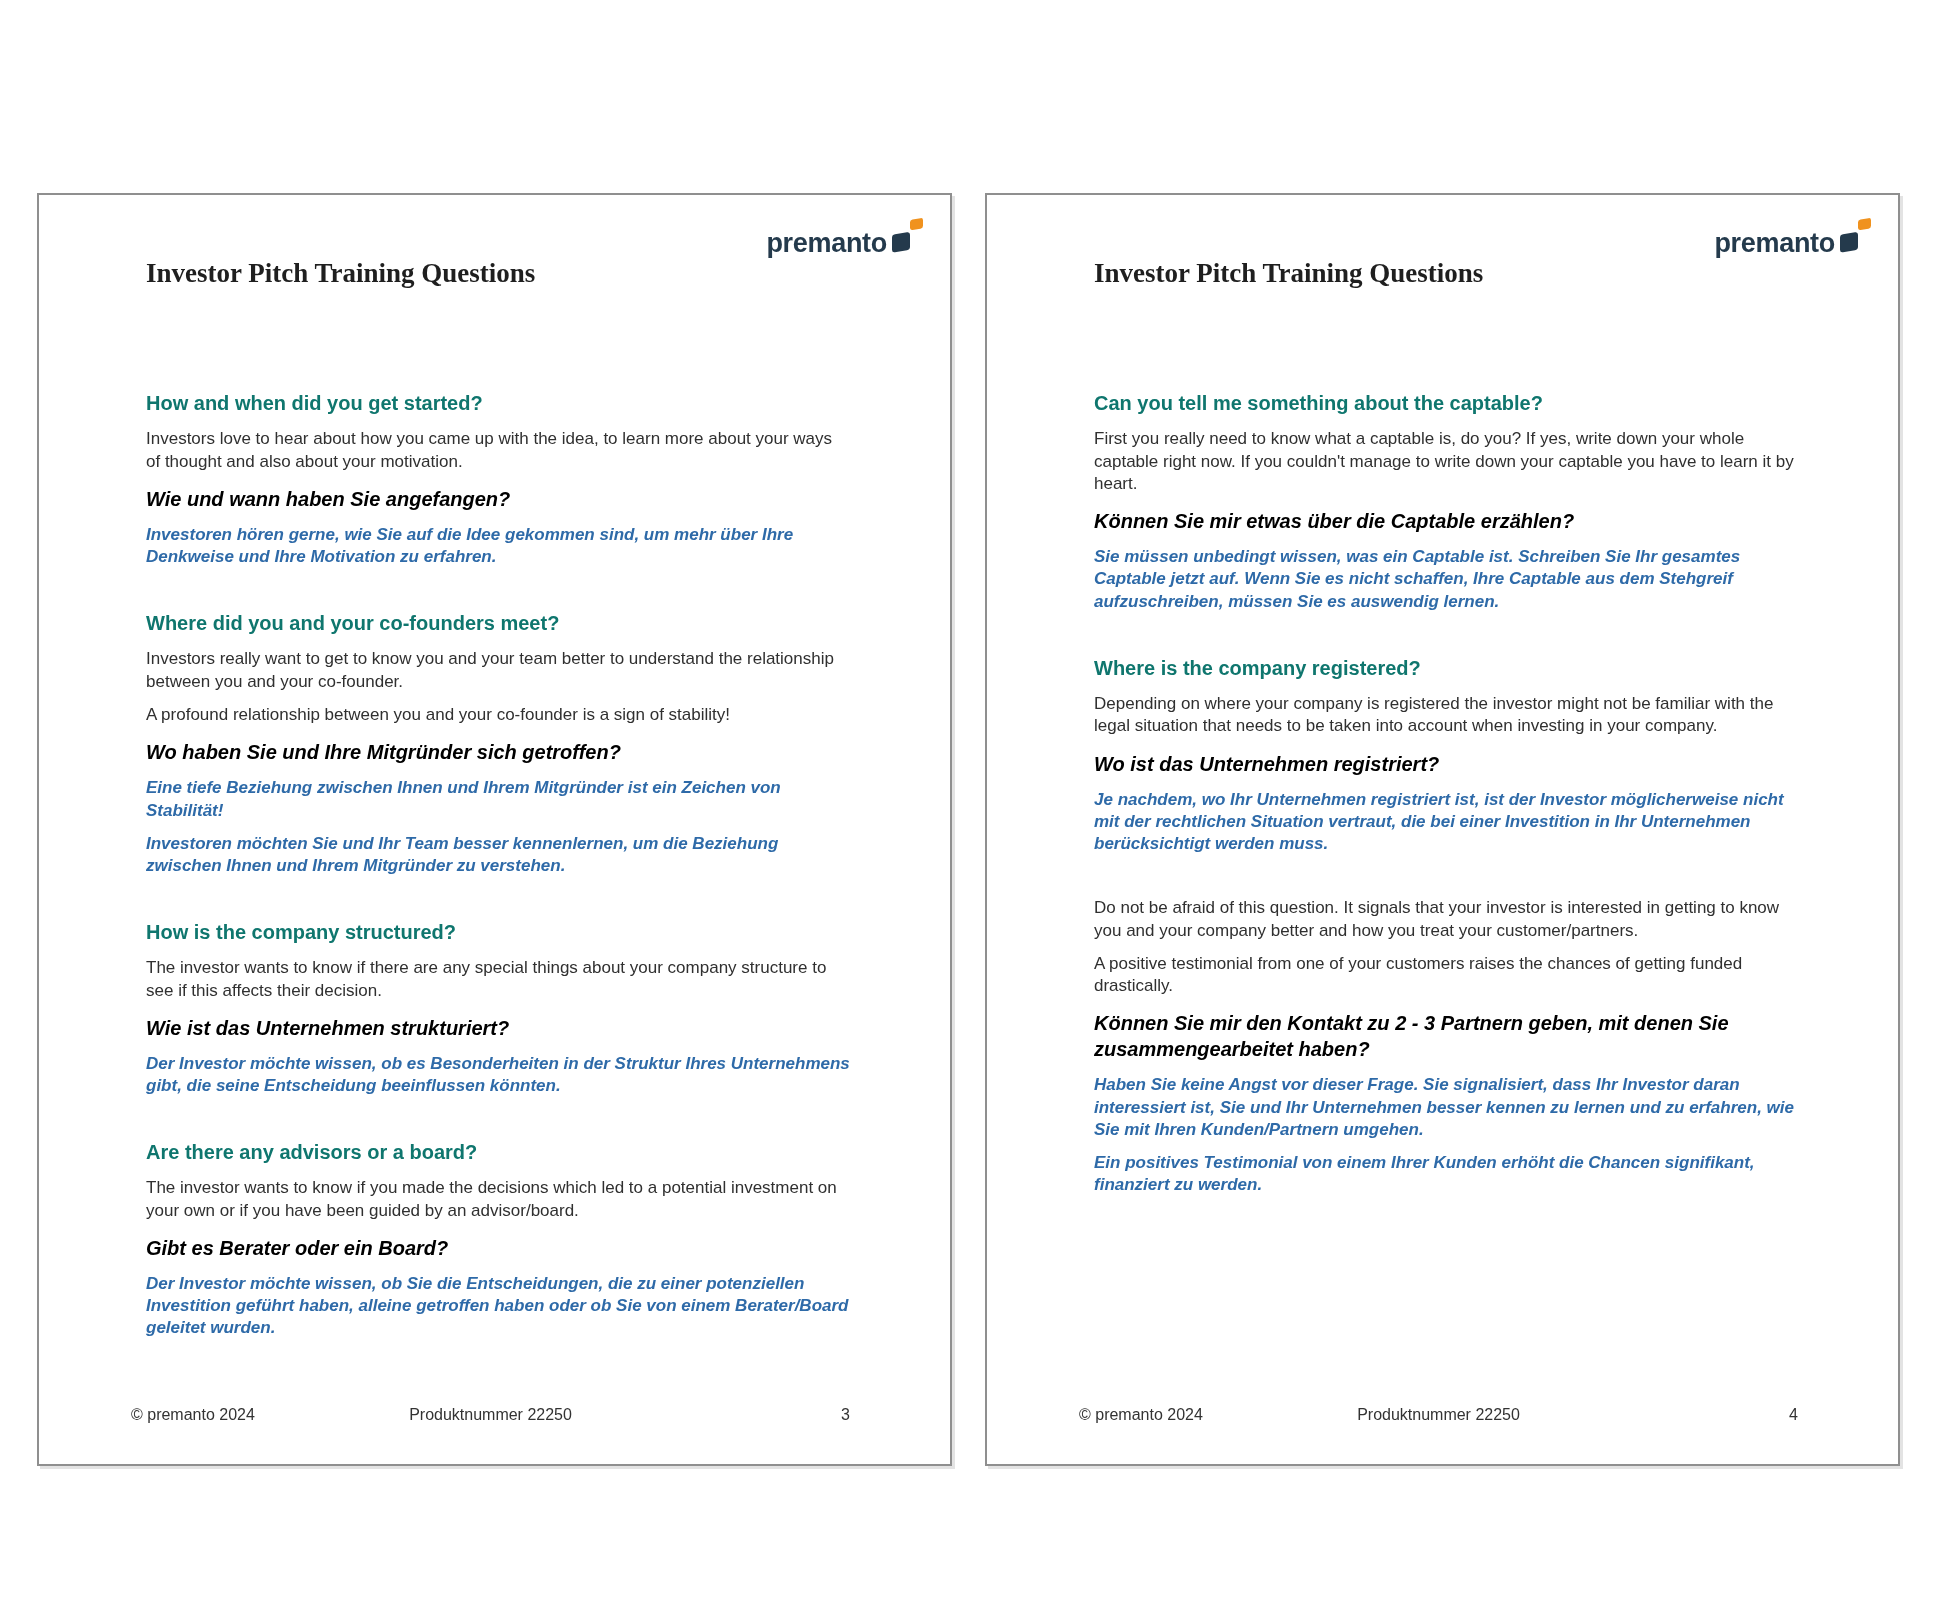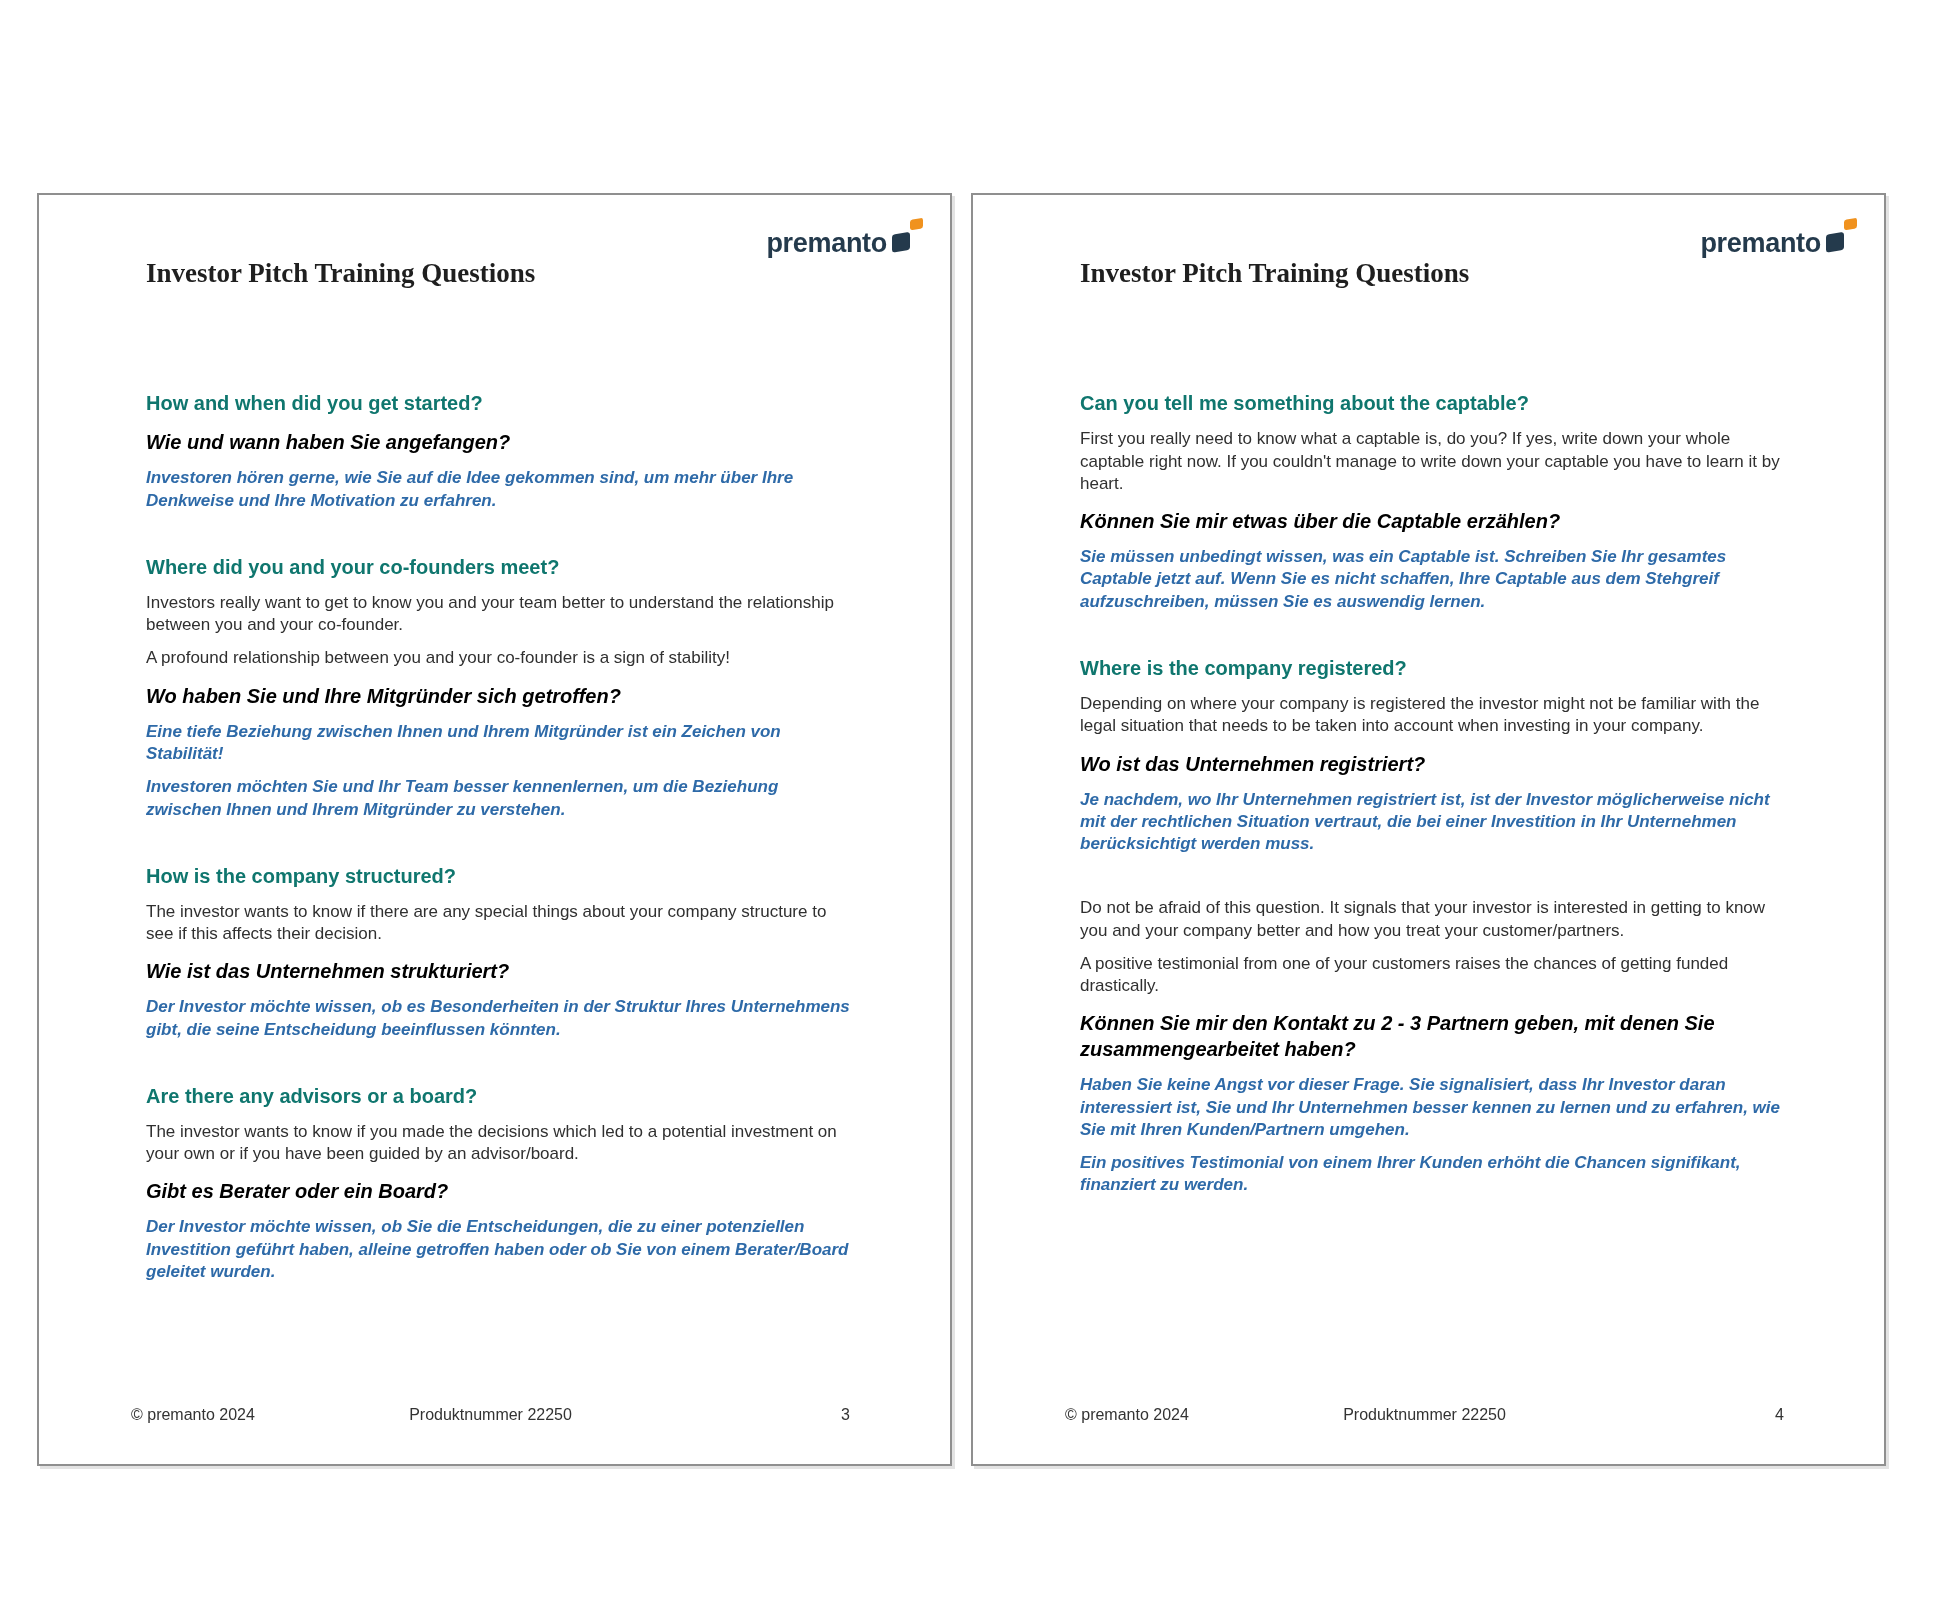--- a/index.html
+++ b/index.html
@@ -9,21 +9,21 @@
     height: 1622px;
     background: #ffffff;
     font-family: "Liberation Sans", sans-serif;
     overflow: hidden;
   }
   .pages {
     position: absolute;
     top: 193px;
     left: 37px;
     display: flex;
-    gap: 19px;
+    gap: 33px;
   }
   .page {
     box-sizing: border-box;
     width: 915px;
     height: 1273px;
     background: #ffffff;
     border: 2px solid #8f8f8f;
     box-shadow: 3px 3px 0 #e3e3e3;
     position: relative;
     padding: 62px 100px 0 107px;
@@ -108,20 +108,21 @@
           <g transform="skewY(-9)">
             <rect x="2" y="22" width="18" height="18" rx="3" fill="#243a4c"></rect>
             <rect x="20" y="10" width="13" height="10.5" rx="2.5" fill="#f0921e"></rect>
           </g>
         </svg>
       </div>
       <h1 class="doc-title">Investor Pitch Training Questions</h1>
 
       <div class="qa-section">
         <h3 class="q-en">How and when did you get started?</h3>
+        <p class="a-en">Investors love to hear about how you came up with the idea, to learn more about your ways of thought and also about your motivation.</p>
         <h3 class="q-de">Wie und wann haben Sie angefangen?</h3>
         <p class="a-de">Investoren hören gerne, wie Sie auf die Idee gekommen sind, um mehr über Ihre Denkweise und Ihre Motivation zu erfahren.</p>
       </div>
 
       <div class="qa-section">
         <h3 class="q-en">Where did you and your co-founders meet?</h3>
         <p class="a-en">Investors really want to get to know you and your team better to understand the relationship between you and your co-founder.</p>
         <p class="a-en">A profound relationship between you and your co-founder is a sign of stability!</p>
         <h3 class="q-de">Wo haben Sie und Ihre Mitgründer sich getroffen?</h3>
         <p class="a-de">Eine tiefe Beziehung zwischen Ihnen und Ihrem Mitgründer ist ein Zeichen von Stabilität!</p>

